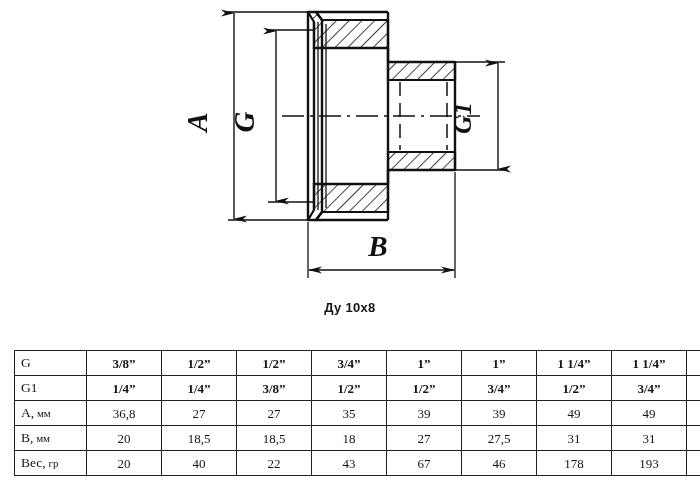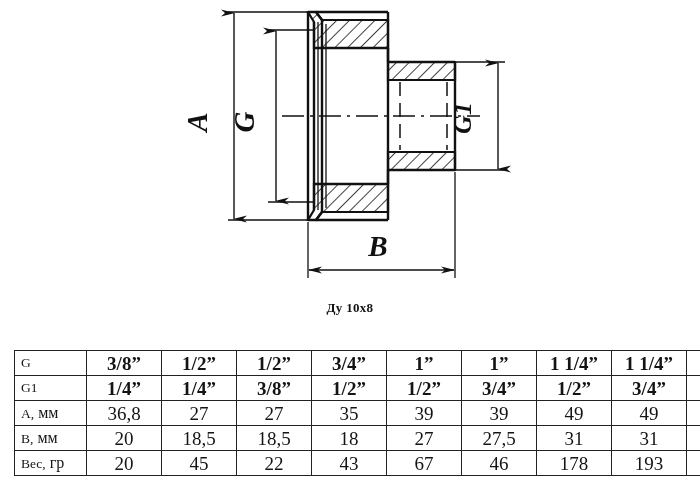--- a/index.html
+++ b/index.html
@@ -36,21 +36,21 @@
     top: 0;
   }
 
   
   #caption {
     position: absolute;
     left: 0;
     top: 300px;
     width: 700px;
     text-align: center;
-    font-family: Liberation Serif, serif;
+    font-family: Liberation Sans, sans-serif;
     font-weight: bold;
     font-size: 13px;
     letter-spacing: 0.3px;
     color: #141414;
   }
 
   
   #spec-table-wrap {
     position: absolute;
     left: 14px;
@@ -58,34 +58,34 @@
     width: 672px;
   }
   table.spec {
     border-collapse: collapse;
     width: 672px;
     table-layout: fixed;
   }
   table.spec td {
     border: 1px solid #222222;
     height: 24px;
-    font-size: 19px;
+    font-size: 13px;
     text-align: center;
     vertical-align: middle;
     padding: 0 2px;
     color: #141414;
     line-height: 1;
   }
   table.spec td.rowhead {
     text-align: left;
     padding-left: 6px;
     font-size: 13.5px;
   }
   table.spec td.rowhead .unit {
-    font-size: 16px;
+    font-size: 11px;
   }
   table.spec tr.thread td {
     font-weight: bold;
   }
   table.spec tr.thread td.rowhead {
     font-weight: normal;
   }
   table.spec col.first {
     width: 72px;
   }
@@ -273,21 +273,21 @@
             <td>18</td>
             <td>27</td>
             <td>27,5</td>
             <td>31</td>
             <td>31</td>
             <td>33</td>
           </tr>
           <tr>
             <td class="rowhead">Вес,<span class="unit"> гр</span></td>
             <td>20</td>
-            <td>45</td>
+            <td>40</td>
             <td>22</td>
             <td>43</td>
             <td>67</td>
             <td>46</td>
             <td>178</td>
             <td>193</td>
             <td>123</td>
           </tr>
         </tbody>
     </table>

